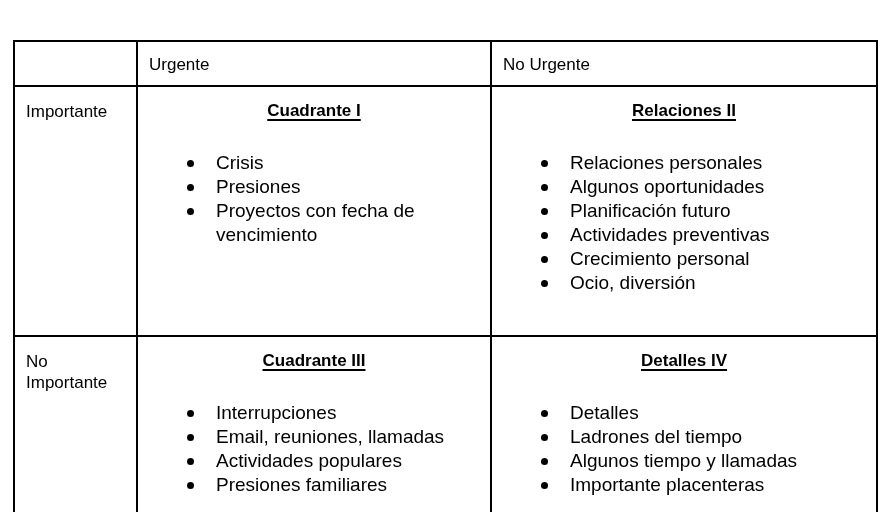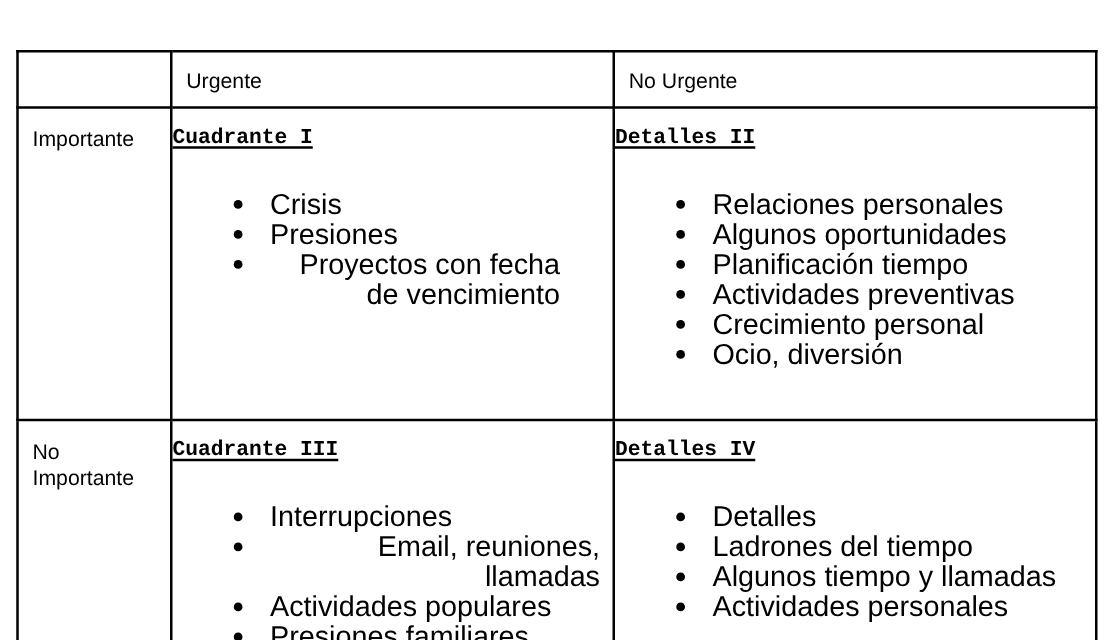--- a/index.html
+++ b/index.html
@@ -37,43 +37,42 @@
     vertical-align:middle;
     font-size:17px;
     padding:2px 10px 0 11px;
   }
   .row-header {
     font-size:17px;
     line-height:21px;
     padding:14px 8px 0 11px;
   }
   .q-title {
+    text-align:center;
     padding-top:13px;
     font-size:17px;
     line-height:22px;
-    font-family:Liberation Mono, monospace;
   }
   .q-title span {
     font-weight:bold;
     text-decoration:underline;
     text-decoration-thickness:2px;
     text-underline-offset:3px;
   }
   ul.q-list {
     list-style:none;
     margin-top:29px;
     padding-left:49px;
     padding-right:10px;
   }
   ul.q-list li {
     display:flex;
     align-items:flex-start;
-    font-size:23px;
+    font-size:19px;
     line-height:24px;
-    text-align:right;
   }
   .dot {
     flex:none;
     width:7px; height:7px;
     border-radius:50%;
     background:#000;
     margin:9px 22px 0 0;
   }
   .li-text { display:block; }
   .cell-q1 .li-text { max-width:232px; }
@@ -110,34 +109,34 @@
                 <span class="li-text">Presiones</span>
               </li>
               <li>
                 <span class="dot"></span>
                 <span class="li-text">Proyectos con fecha de vencimiento</span>
               </li>
             </ul>
       </td>
       <td class="cell-q2">
         <div class="q-title">
-          <span>Detalles II</span>
+          <span>Relaciones II</span>
         </div>
         <ul class="q-list">
               <li>
                 <span class="dot"></span>
                 <span class="li-text">Relaciones personales</span>
               </li>
               <li>
                 <span class="dot"></span>
                 <span class="li-text">Algunos oportunidades</span>
               </li>
               <li>
                 <span class="dot"></span>
-                <span class="li-text">Planificación tiempo</span>
+                <span class="li-text">Planificación futuro</span>
               </li>
               <li>
                 <span class="dot"></span>
                 <span class="li-text">Actividades preventivas</span>
               </li>
               <li>
                 <span class="dot"></span>
                 <span class="li-text">Crecimiento personal</span>
               </li>
               <li>
@@ -184,20 +183,20 @@
               <li>
                 <span class="dot"></span>
                 <span class="li-text">Ladrones del tiempo</span>
               </li>
               <li>
                 <span class="dot"></span>
                 <span class="li-text">Algunos tiempo y llamadas</span>
               </li>
               <li>
                 <span class="dot"></span>
-                <span class="li-text">Actividades personales</span>
+                <span class="li-text">Importante placenteras</span>
               </li>
             </ul>
       </td>
     </tr>
   </tbody>
     </table>
 </div>
 
 </body></html>

